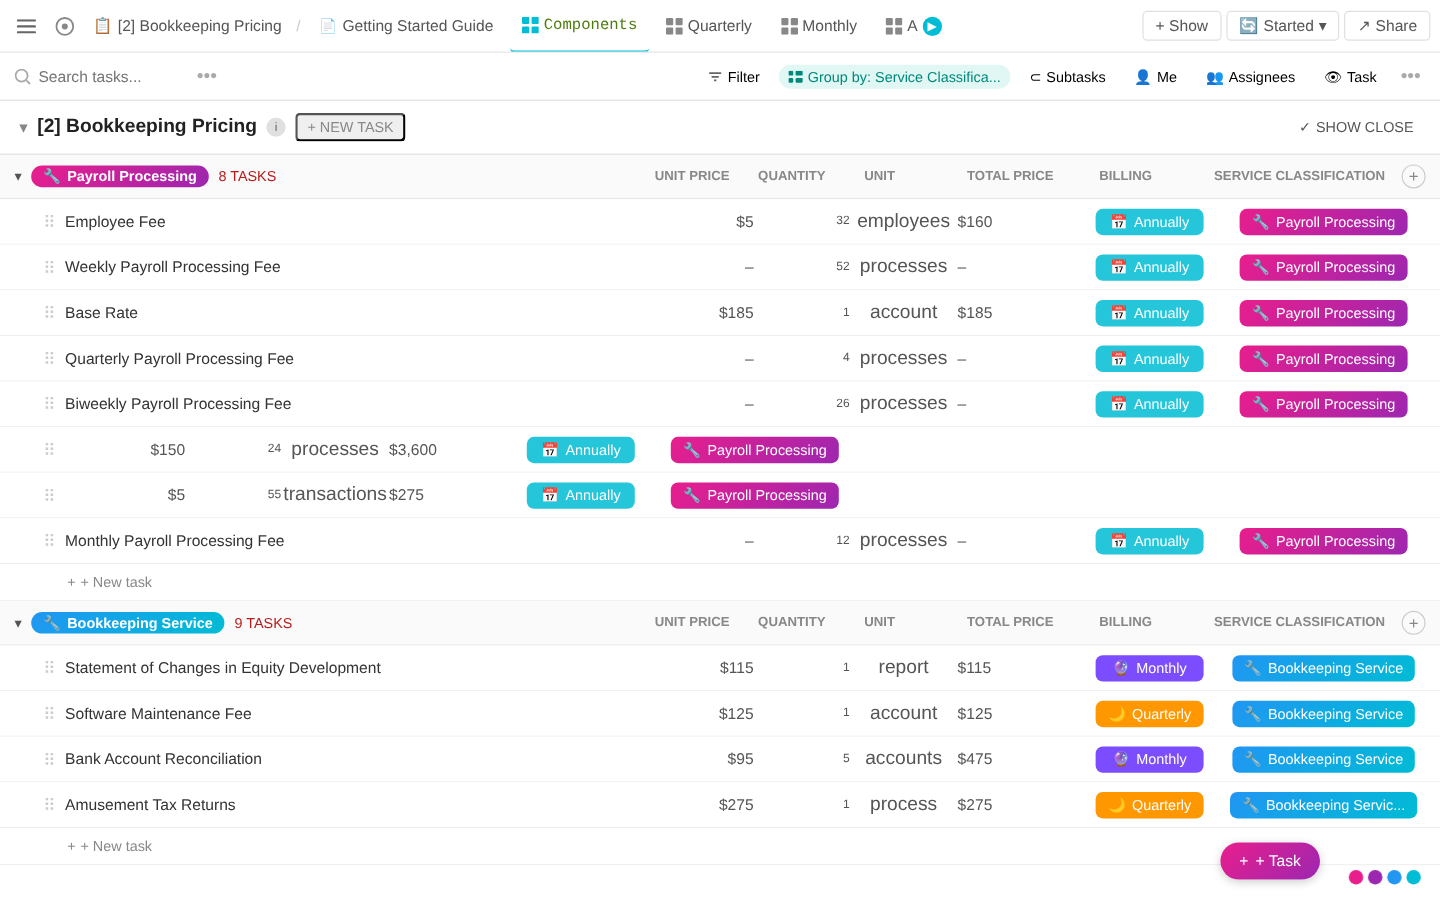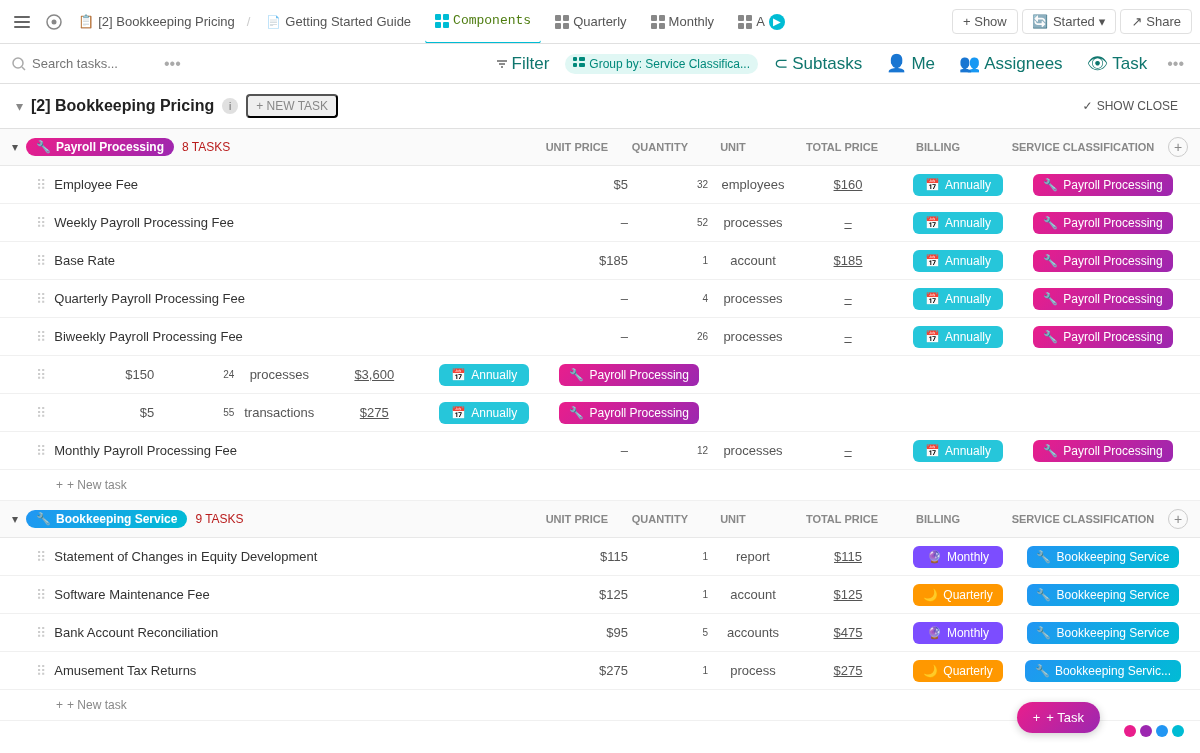--- a/index.html
+++ b/index.html
@@ -39,24 +39,24 @@
     }
     .search-area {
       display: flex; align-items: center; gap: 6px; color: #888; cursor: pointer;
     }
     .search-area input {
       border: none; outline: none; font-size: 13px; color: #555; background: transparent; width: 120px;
     }
     .filter-sep { flex: 1; }
     .filter-btn {
       display: flex; align-items: center; gap: 4px; padding: 3px 8px; border-radius: 4px;
-      cursor: pointer; color: #0f766e; font-size: 17px; border: none; background: transparent;
+      cursor: pointer; color: #000000; font-size: 12px; border: none; background: transparent;
     }
     .filter-btn-cyan {
-      display: flex; align-items: flex-start; gap: 4px; padding: 3px 8px; border-radius: 12px;
+      display: flex; align-items: flex-end; gap: 4px; padding: 3px 8px; border-radius: 12px;
       cursor: pointer; color: #00897b; font-size: 12px; background: #e0f7f4; border: none;
     }
 
     
     .page-header {
       display: flex; align-items: center; padding: 10px 16px; border-bottom: 1px solid #e0e0e0;
       gap: 8px;
     }
     .page-title { font-size: 16px; font-weight: 600; color: #222; }
     .page-header-actions { display: flex; align-items: center; gap: 8px; margin-left: auto; }
@@ -94,22 +94,22 @@
     
     .task-row {
       display: flex; align-items: center; padding: 0 12px 0 36px;
       border-bottom: 1px solid #f0f0f0; min-height: 38px; background: #fff;
       cursor: pointer;
     }
     .task-drag { color: #ccc; font-size: 14px; margin-right: 8px; cursor: grab; flex-shrink: 0; }
     .task-name { flex: 1; min-width: 0; font-size: 13px; color: #333; }
     .task-unit-price { width: 100px; text-align: right; font-size: 13px; color: #555; }
     .task-quantity { width: 80px; text-align: right; font-size: 10px; color: #555; }
-    .task-unit { width: 90px; text-align: center; font-size: 13px; color: #555; }
-    .task-total-price { width: 100px; text-align: center; font-size: 13px; color: #555; text-decoration: underline; }
+    .task-unit { width: 90px; text-align: center; font-size: 16px; color: #555; }
+    .task-total-price { width: 100px; text-align: left; font-size: 13px; color: #555; }
     .task-billing { width: 120px; display: flex; justify-content: center; padding: 4px 0; }
     .task-service-class { width: 170px; display: flex; justify-content: center; padding: 4px 0; }
 
     
     .billing-badge {
       display: flex; align-items: center; gap: 5px; padding: 4px 10px; border-radius: 6px;
       font-size: 12px; font-weight: 500; color: #fff; min-width: 90px; justify-content: center;
     }
     .billing-annually { background: #26c6da; }
     .billing-monthly { background: #7c4dff; }

